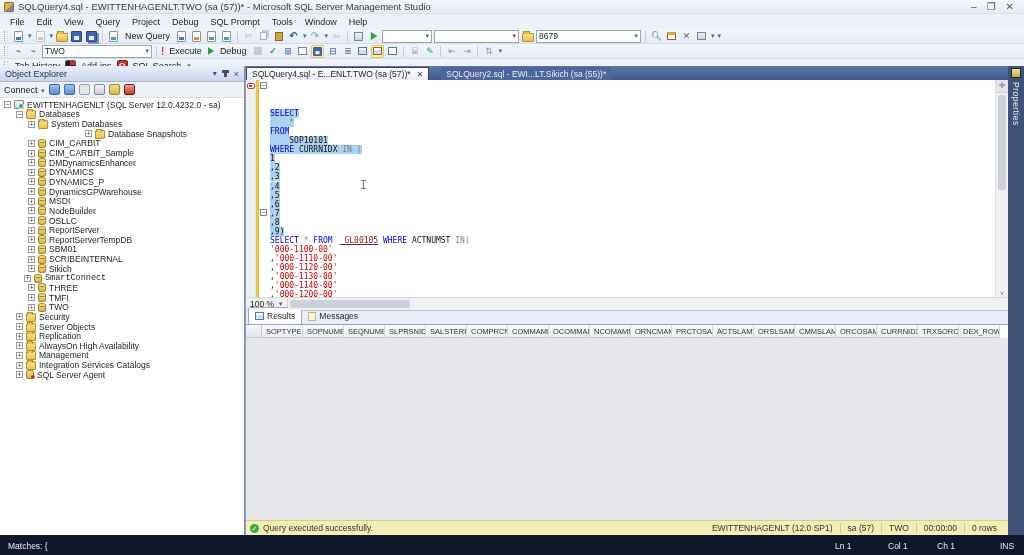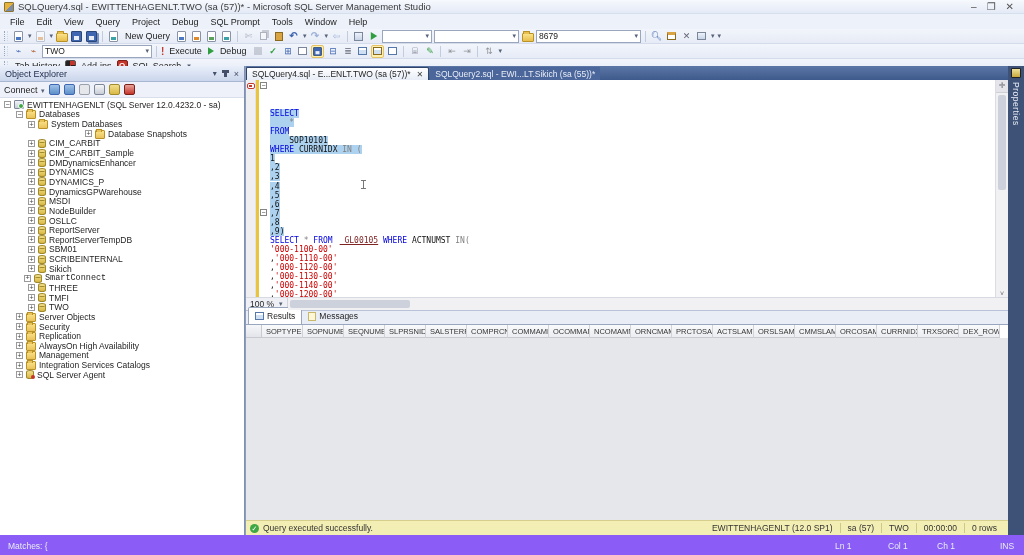--- a/index.html
+++ b/index.html
@@ -66,21 +66,21 @@
   .ti-db { width:8px; height:9px; background:linear-gradient(#F2DE8C,#D9B945); border:1px solid #A08A2C; border-radius:4px/2px; }
   .ti-db:before { content:""; position:absolute; top:0; left:0; right:0; height:2px; border-bottom:1px solid #A08A2C; border-radius:50%; }
   .ti-agent { width:8px; height:9px; background:linear-gradient(#F2DE8C,#D9B945); border:1px solid #A08A2C; border-radius:4px/2px; }
   .ti-agent:after { content:""; position:absolute; right:-2px; bottom:-1px; width:4px; height:4px; background:#C4352B; border-radius:50%; }
 
   
   #edregion { position:absolute; left:246px; right:16px; top:0; bottom:0; display:flex; flex-direction:column; }
   .tabstrip { height:14px; background:linear-gradient(#5C77A6,#3E5A8C); display:flex; align-items:flex-end; }
   .dtab { height:13px; display:flex; align-items:center; padding:0 5px; font-size:8.5px; white-space:nowrap; }
   .dtab.active { background:linear-gradient(#FEFEFF,#E7ECF6); color:#1e1e1e; border:1px solid #2F4468; border-bottom:none; border-radius:2px 2px 0 0; }
-  .dtab.inactive { background:#4A669A; color:#E8EDF6; margin-left:1px; }
+  .dtab.inactive { background:#4A669A; color:#E8EDF6; margin-left:12px; }
   .dtab .close { margin-left:6px; color:#444; font-size:8px; }
   #editor { height:217px; background:#fff; position:relative; display:flex; overflow:hidden; }
   .marg { width:10px; background:#EFEFF2; border-right:1px solid #E2E2E6; position:relative; flex:none; }
   .sqlprompt-dot { position:absolute; top:3px; left:1px; width:8px; height:6px; border:1px solid #C43B2E; border-radius:2px; background:#fff; }
   .sqlprompt-dot:after { content:""; position:absolute; top:1px; left:1px; width:3px; height:2px; background:#C43B2E; }
   .changebar { width:3px; background:#E8C53C; flex:none; }
   .foldcol { width:9px; flex:none; position:relative; background:#fff; }
   .foldbox { position:absolute; left:1px; width:7px; height:7px; border:1px solid #848484; background:#fff; font-size:7px; line-height:5px; text-align:center; color:#444; }
   #code { flex:1; font-family:"DejaVu Sans Mono",monospace; font-size:8px; line-height:9.05px; padding:2px 0 0 2px; white-space:pre; position:relative; }
   .cl { height:9.05px; }
@@ -115,21 +115,21 @@
   .qright { margin-left:auto; display:flex; align-items:center; }
   .qitem { padding:0 7px; white-space:nowrap; }
   .qdiv { width:1px; height:10px; background:#CFC989; }
 
   
   #propstrip { position:absolute; right:0; top:0; bottom:0; width:16px; background:#3E5278; display:flex; flex-direction:column; align-items:center; padding-top:2px; }
   .propico { width:10px; height:10px; background:linear-gradient(#F0E29A,#C8A83C); border:1px solid #222; border-radius:1px; margin-bottom:4px; }
   .proplabel { writing-mode:vertical-rl; color:#E6EBF5; font-size:8.5px; letter-spacing:.5px; }
 
   
-  #statusbar { position:absolute; left:0; right:0; bottom:0; height:20px; background:#8b5cf6; color:#E8EDF6; font-size:8.5px; }
+  #statusbar { position:absolute; left:0; right:0; bottom:0; height:20px; background:#0f172a; color:#E8EDF6; font-size:8.5px; }
   #statusbar .sitem { position:absolute; top:6px; white-space:nowrap; }
 </style>
 </head>
 <body>
 
 <div class="titlebar">
   <div class="appicon"></div>
   <div class="titletext">SQLQuery4.sql - EWITTENHAGENLT.TWO (sa (57))* - Microsoft SQL Server Management Studio</div>
   <div class="winbtns">
     <span>–</span>
@@ -464,26 +464,26 @@
           <span>TMFI</span>
         </div>
         <div class="trow" style="padding-left: 28px;">
           <span class="expander">+</span>
           <span class="ti ti-db"></span>
           <span>TWO</span>
         </div>
         <div class="trow" style="padding-left: 16px;">
           <span class="expander">+</span>
           <span class="ti ti-folder"></span>
+          <span>Security</span>
+        </div>
+        <div class="trow" style="padding-left: 16px;">
+          <span class="expander">+</span>
+          <span class="ti ti-folder"></span>
           <span>Server Objects</span>
-        </div>
-        <div class="trow" style="padding-left: 16px;">
-          <span class="expander">+</span>
-          <span class="ti ti-folder"></span>
-          <span>Security</span>
         </div>
         <div class="trow" style="padding-left: 16px;">
           <span class="expander">+</span>
           <span class="ti ti-folder"></span>
           <span>Replication</span>
         </div>
         <div class="trow" style="padding-left: 16px;">
           <span class="expander">+</span>
           <span class="ti ti-folder"></span>
           <span>AlwaysOn High Availability</span>

